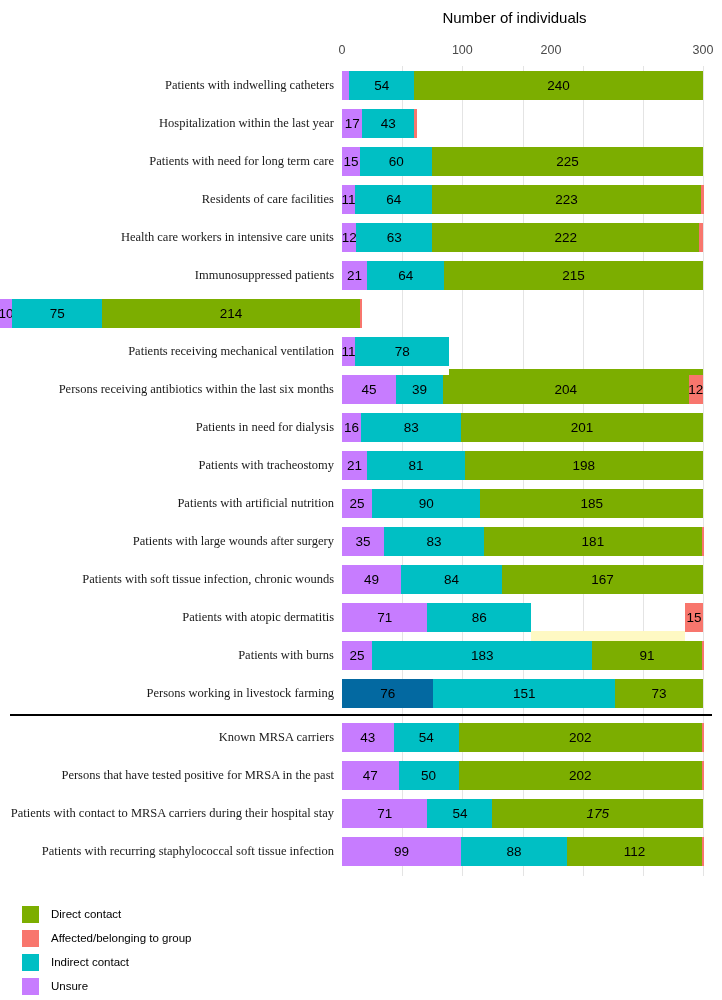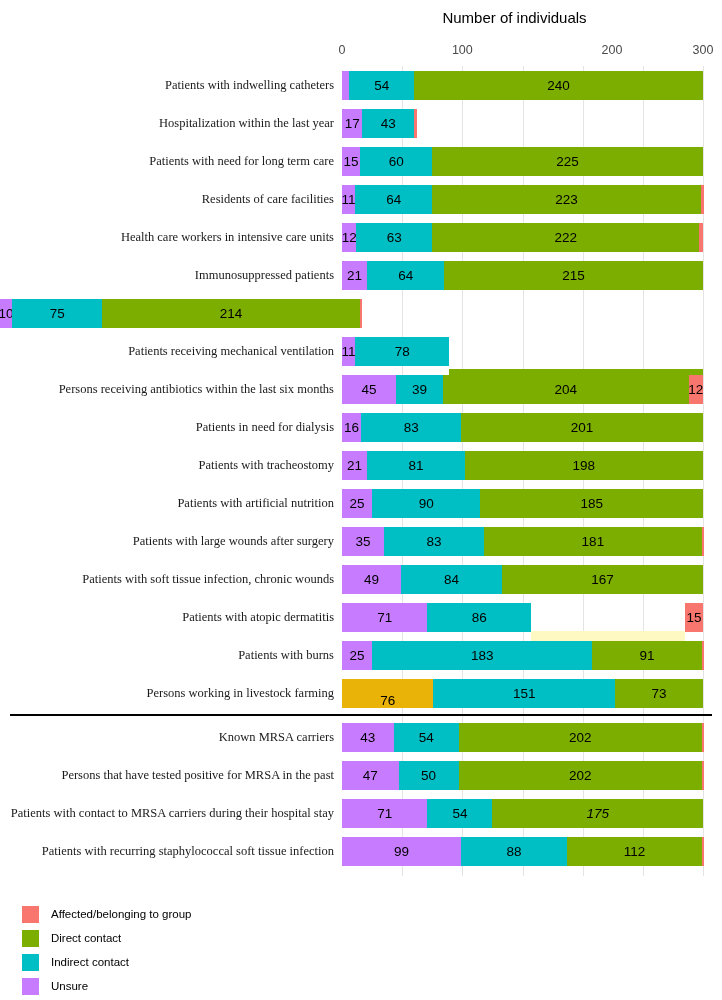--- a/index.html
+++ b/index.html
@@ -34,21 +34,21 @@
   .legend-label { font-size:11.5px; color:#000000; white-space:nowrap; }
 </style>
 </head>
 <body>
 
 <div class="figure">
   <div class="axis-title">Number of individuals</div>
   <div id="ticks">
       <span class="tick-label" style="left: 317px;">0</span>
       <span class="tick-label" style="left: 437.333px;">100</span>
-      <span class="tick-label" style="left: 587px;">200</span>
+      <span class="tick-label" style="left: 526px;">200</span>
       <span class="tick-label" style="left: 678px;">300</span>
     </div>
   <div class="grid" id="grid">
       <div class="gridline" style="left: 60.1667px;"></div>
       <div class="gridline" style="left: 120.333px;"></div>
       <div class="gridline" style="left: 180.5px;"></div>
       <div class="gridline" style="left: 240.667px;"></div>
       <div class="gridline" style="left: 300.833px;"></div>
       <div class="gridline" style="left: 361px;"></div>
     </div>
@@ -279,21 +279,21 @@
           </div>
           <div class="seg" style="width: 109.503px; background: rgb(124, 174, 0);">
             <span class="seg-label">91</span>
           </div>
           <div class="seg" style="width: 2.40667px; background: rgb(248, 118, 109);"></div>
         </div>
       </div>
       <div class="row">
         <div class="ylabel">Persons working in livestock farming</div>
         <div class="track">
-          <div class="seg" style="width: 91.4533px; background: #eab308; align-items: flex-end;">
+          <div class="seg" style="width: 91.4533px; background: #0369a1;">
             <span class="seg-label">76</span>
           </div>
           <div class="seg" style="width: 181.703px; background: rgb(0, 191, 196);">
             <span class="seg-label">151</span>
           </div>
           <div class="seg" style="width: 87.8433px; background: rgb(124, 174, 0);">
             <span class="seg-label">73</span>
           </div>
         </div>
       </div>
@@ -353,26 +353,26 @@
           </div>
           <div class="seg" style="width: 134.773px; background: rgb(124, 174, 0);">
             <span class="seg-label">112</span>
           </div>
           <div class="seg" style="width: 2.40667px; background: rgb(248, 118, 109);"></div>
         </div>
       </div>
     </div>
   <div class="legend" id="legend">
       <div class="legend-row">
+        <div class="legend-key" style="background: rgb(124, 174, 0);"></div>
+        <span class="legend-label">Direct contact</span>
+      </div>
+      <div class="legend-row">
         <div class="legend-key" style="background: rgb(248, 118, 109);"></div>
         <span class="legend-label">Affected/belonging to group</span>
-      </div>
-      <div class="legend-row">
-        <div class="legend-key" style="background: rgb(124, 174, 0);"></div>
-        <span class="legend-label">Direct contact</span>
       </div>
       <div class="legend-row">
         <div class="legend-key" style="background: rgb(0, 191, 196);"></div>
         <span class="legend-label">Indirect contact</span>
       </div>
       <div class="legend-row">
         <div class="legend-key" style="background: rgb(199, 124, 255);"></div>
         <span class="legend-label">Unsure</span>
       </div>
     </div>

